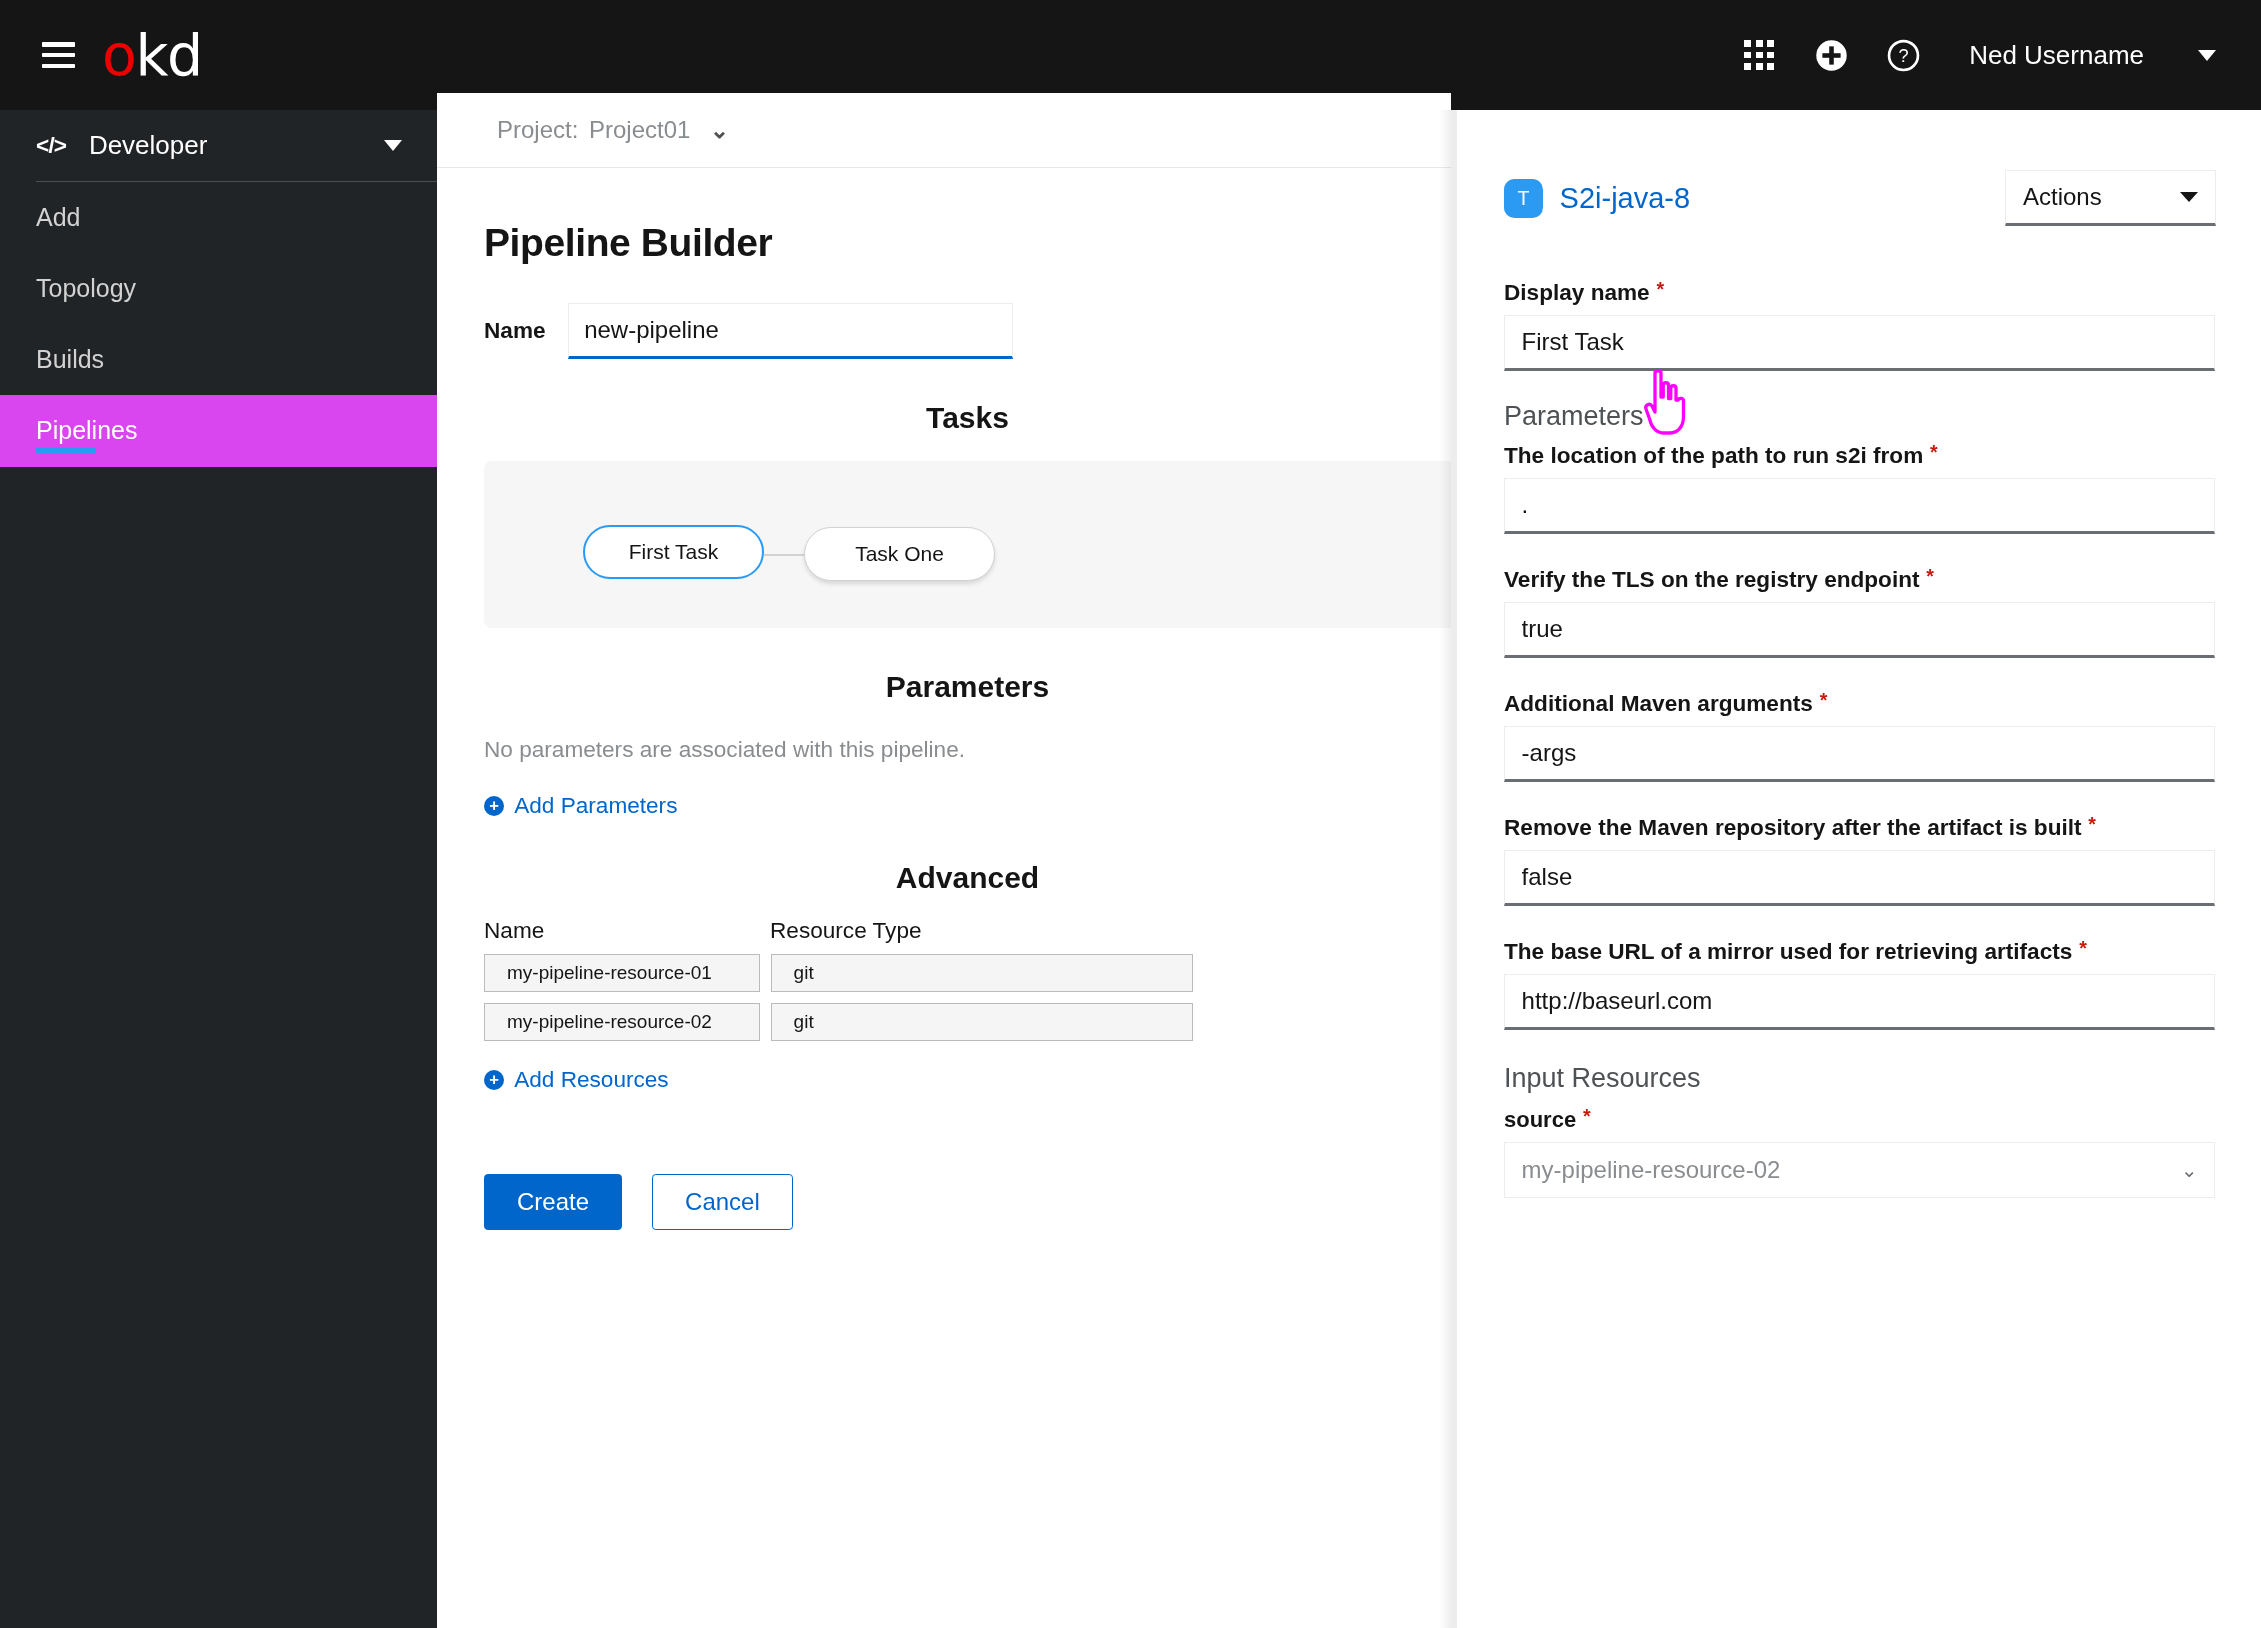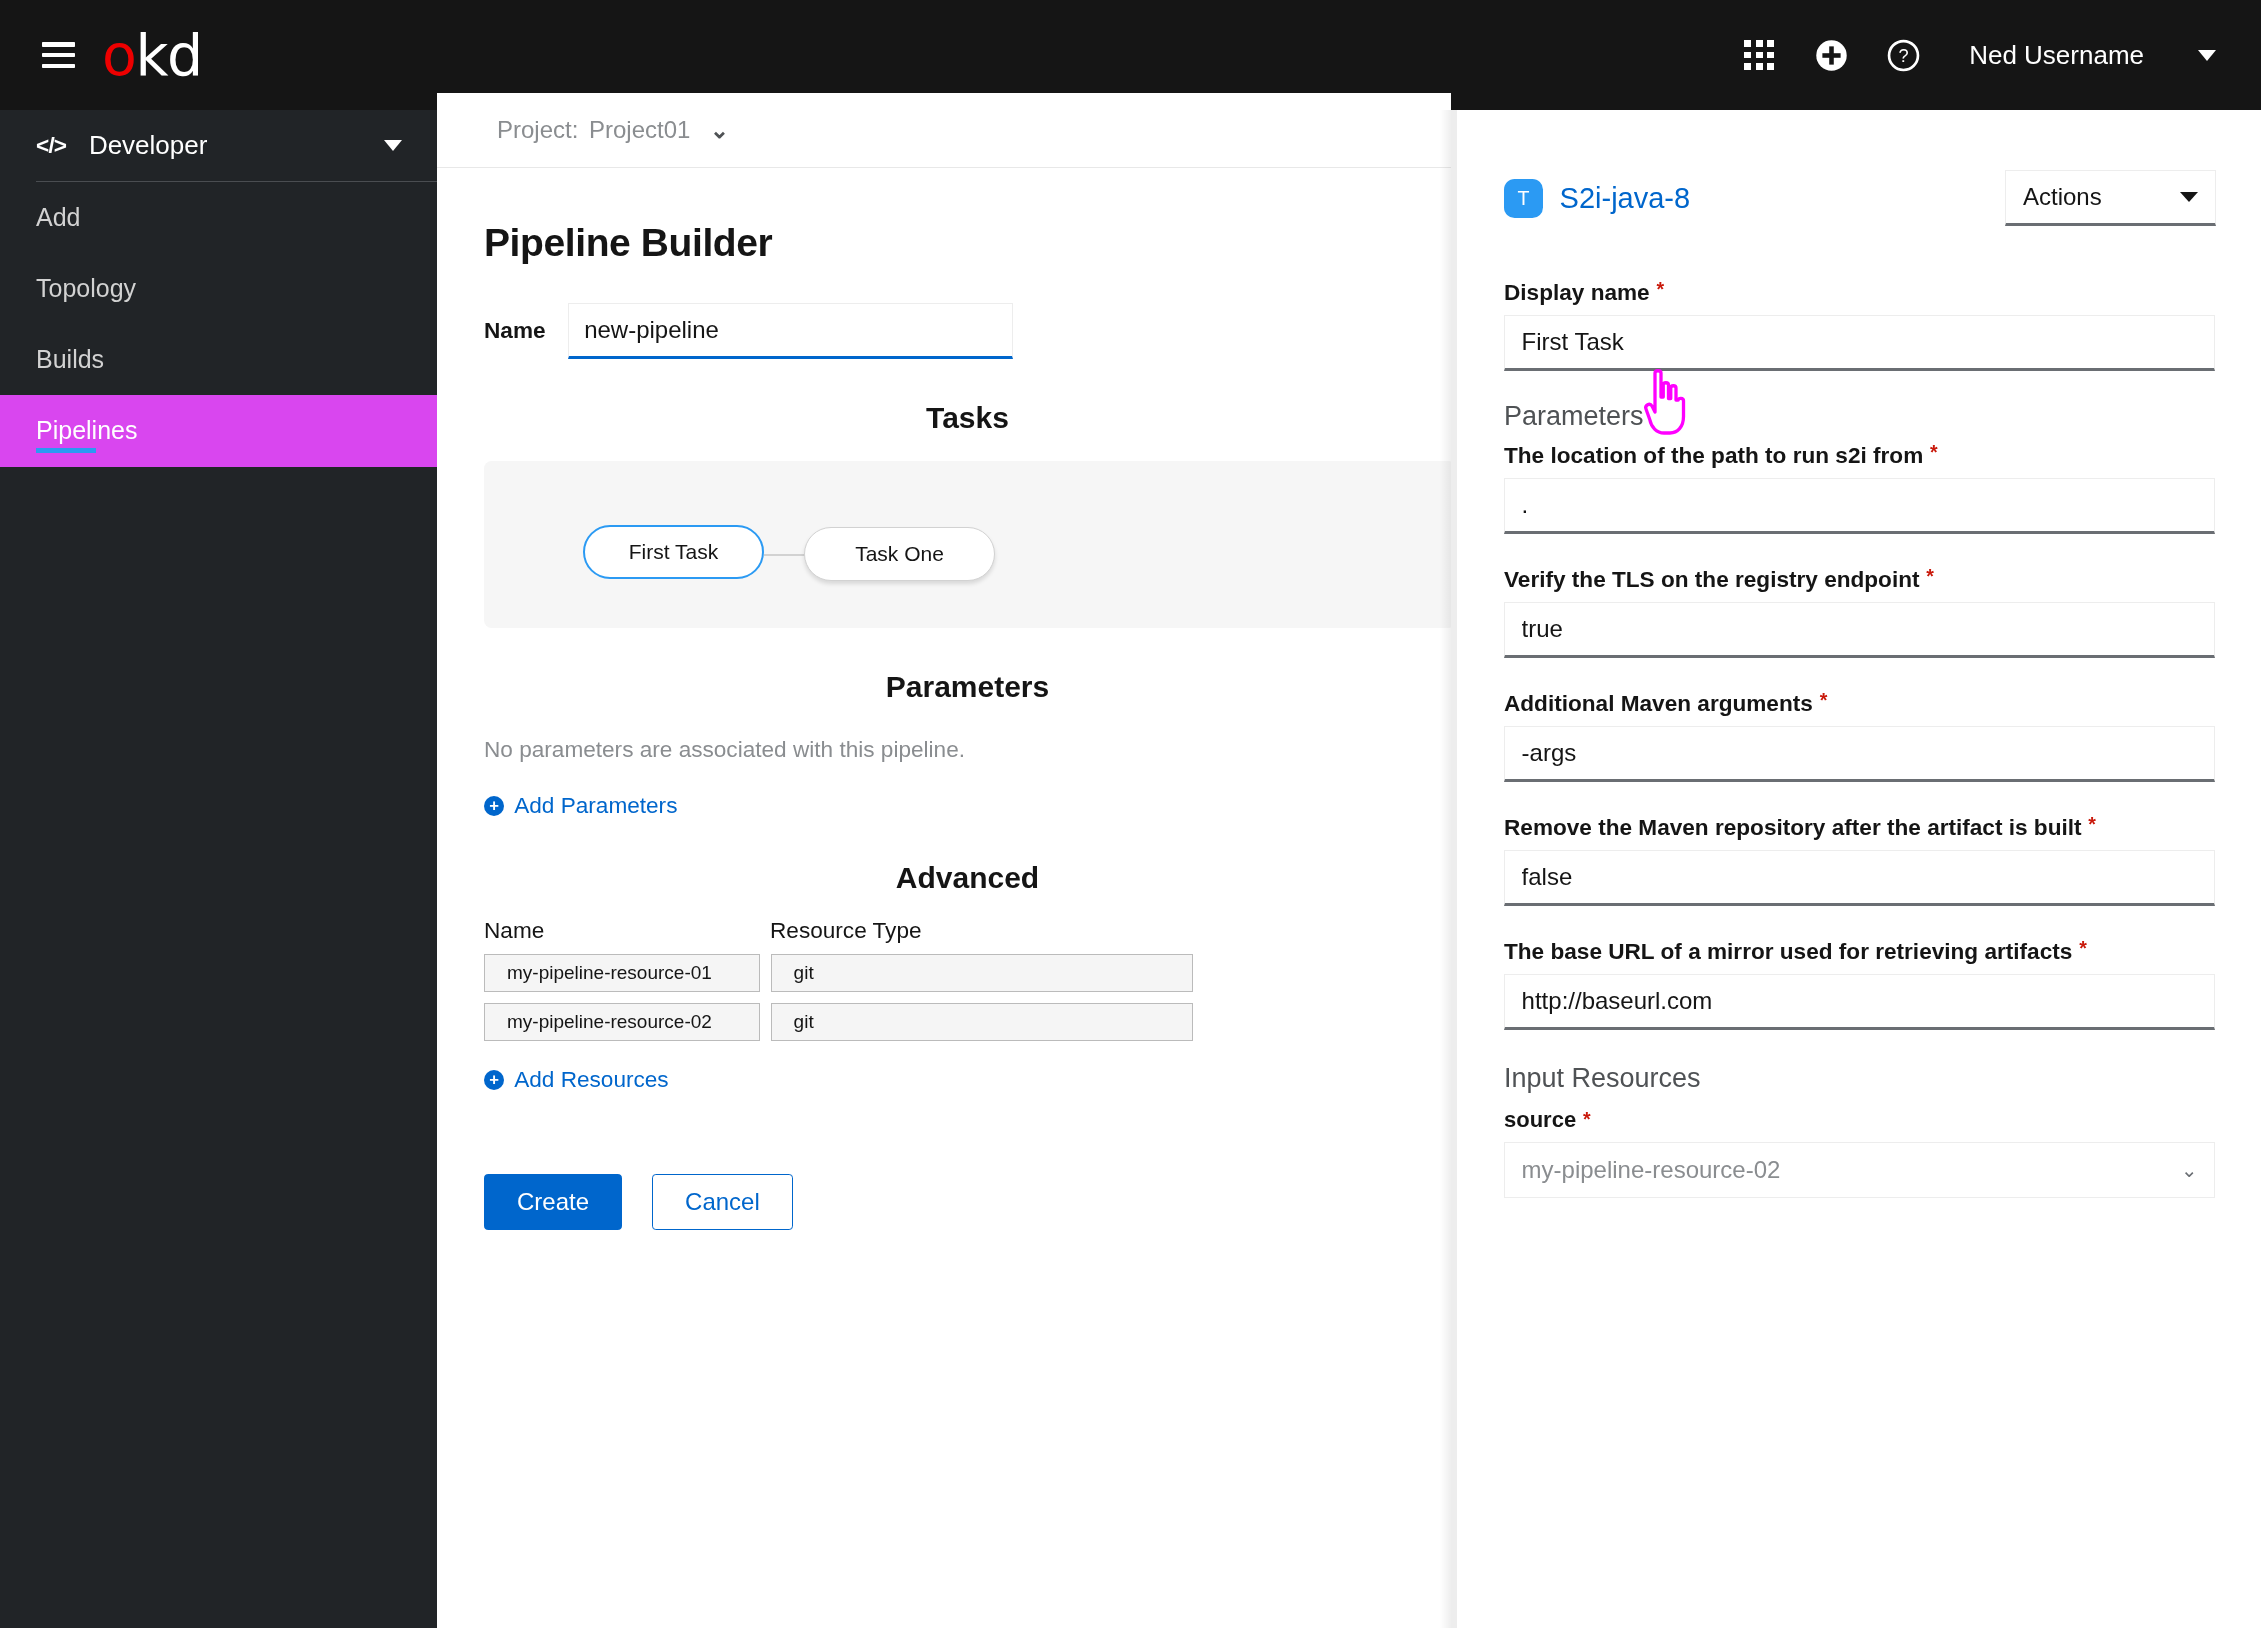--- a/index.html
+++ b/index.html
@@ -192,21 +192,21 @@
     font-family: "Liberation Sans", sans-serif;
   }
   .sub-head { padding: 0 47px; margin-top: 30px; font-size: 27px; color: #4f5255; }
   .field-select {
     margin-top: 9px; width: 711px; height: 56px; padding: 0 16.6px;
     border: 0.8px solid #ededed; border-bottom: 0.8px solid #ededed;
     display: flex; align-items: center; font-size: 24px; color: #8a8d90;
     background: #fff; cursor: pointer;
   }
   .field-select .schev { margin-left: auto; color: #6a6e73; font-size: 19.6px; }
-  .field-label.small { font-weight: bold; font-size: 22px; align-items: center; }
+  .field-label.small { font-weight: bold; font-size: 22px; }
   
   .cursor {
     position: absolute; left: 1637px; top: 367px; width: 60px; height: 72px;
     pointer-events: none; z-index: 99;
   }
 </style>
 </head>
 <body>
 
 <div class="masthead">

